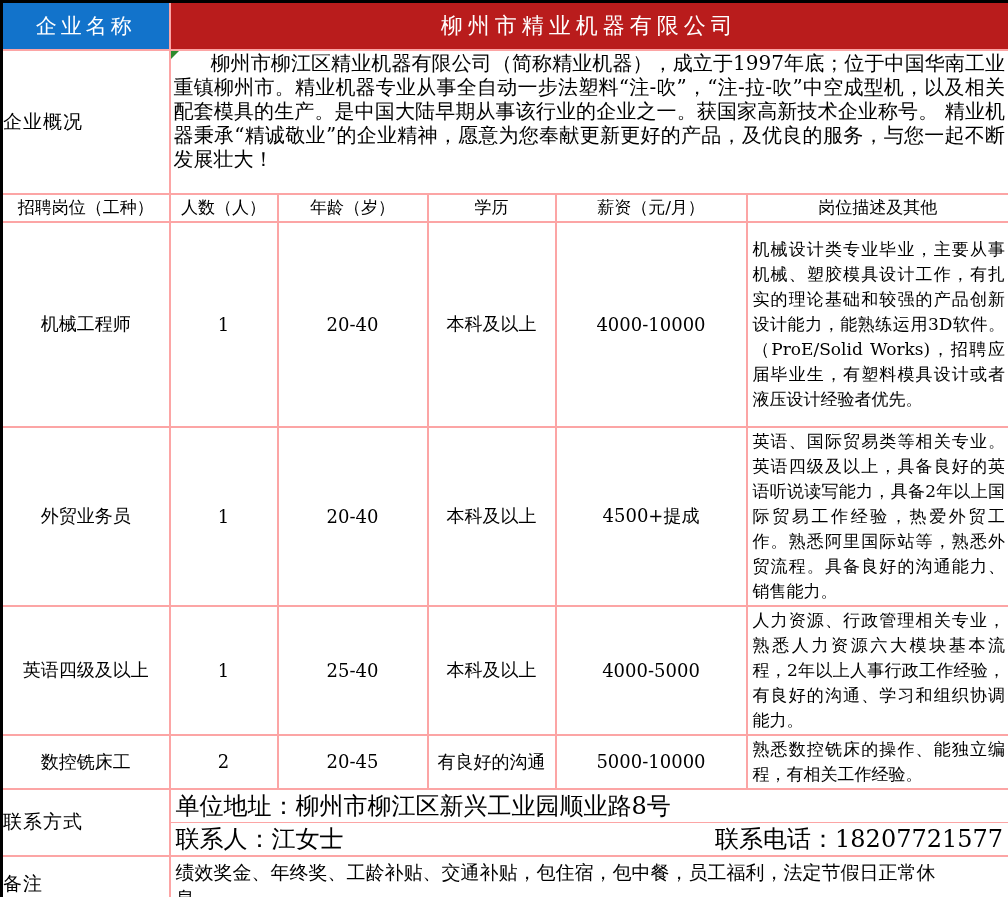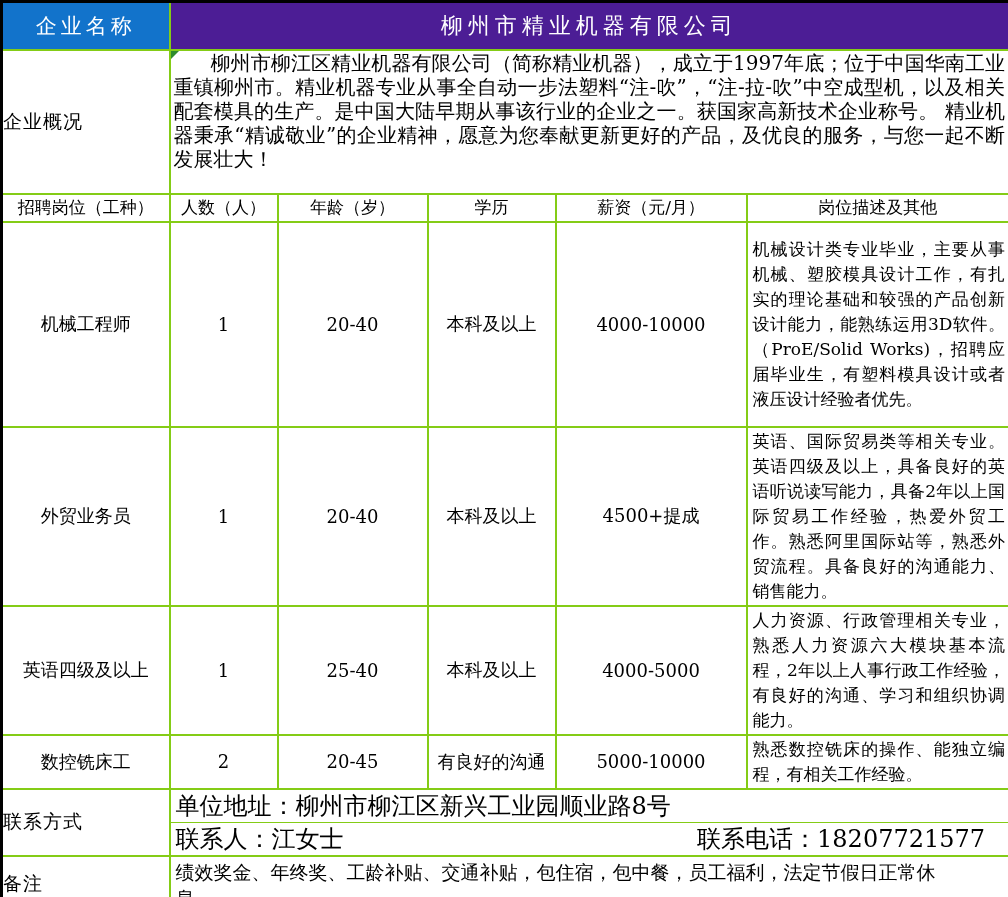--- a/index.html
+++ b/index.html
@@ -9,21 +9,21 @@
     color: #000000;
     font-family: "DejaVu Serif", "Liberation Serif", serif;
   }
   table.sheet {
     border-collapse: collapse;
     table-layout: fixed;
     width: 1008px;
     border: 3px solid #000;
   }
   td, th {
-    border: 2px solid #84cc16;
+    border: 2px solid #fca5a5;
     overflow: hidden;
     font-weight: normal;
   }
   
   .blue-cell {
     color: #ffffff;
     text-align: center;
     vertical-align: middle;
   }
   .company-name-label { font-size: 21px; letter-spacing: 4px; }
@@ -78,21 +78,21 @@
     vertical-align: middle;
     text-align: left;
     padding-left: 5px;
   }
   .thin-b { border-bottom-width: 1px; }
   .thin-t { border-top-width: 1px; }
   .person-line {
     display: flex;
     justify-content: space-between;
     align-items: center;
-    padding-right: 23px;
+    padding-right: 5px;
   }
   .remark-cell {
     font-size: 19px;
     line-height: 26px;
     vertical-align: top;
     text-align: left;
     padding: 2px 60px 0 5px;
   }
 </style>
 </head>
@@ -104,21 +104,21 @@
     <col style="width:108px">
     <col style="width:150px">
     <col style="width:128px">
     <col style="width:191px">
     <col style="width:263px">
   </colgroup>
 
   <tbody>
       <tr style="height:48px">
     <td class="blue-cell company-name-label" style="background:#1273CB">企业名称</td>
-    <td colspan="5" class="blue-cell company-name-value" style="background:#4c1d95">柳州市精业机器有限公司</td>
+    <td colspan="5" class="blue-cell company-name-value" style="background:#b91c1c">柳州市精业机器有限公司</td>
   </tr>
 
   <tr style="height:144px">
     <td class="row-label">企业概况</td>
     <td colspan="5" class="profile-cell">
       <span class="flag"></span>
       <div class="profile-text">柳州市柳江区精业机器有限公司（简称精业机器），成立于1997年底；位于中国华南工业重镇柳州市。精业机器专业从事全自动一步法塑料“注-吹”，“注-拉-吹”中空成型机，以及相关配套模具的生产。是中国大陆早期从事该行业的企业之一。获国家高新技术企业称号。 精业机器秉承“精诚敬业”的企业精神，愿意为您奉献更新更好的产品，及优良的服务，与您一起不断发展壮大！</div>
     </td>
   </tr>
 

